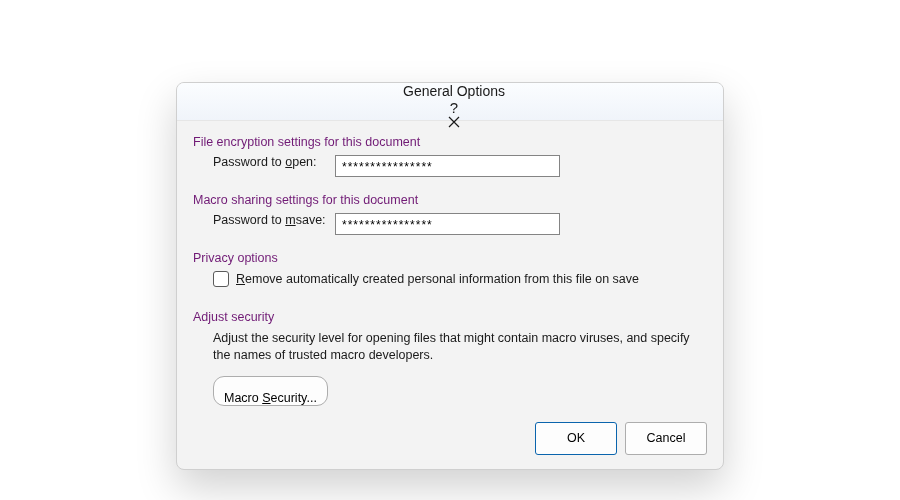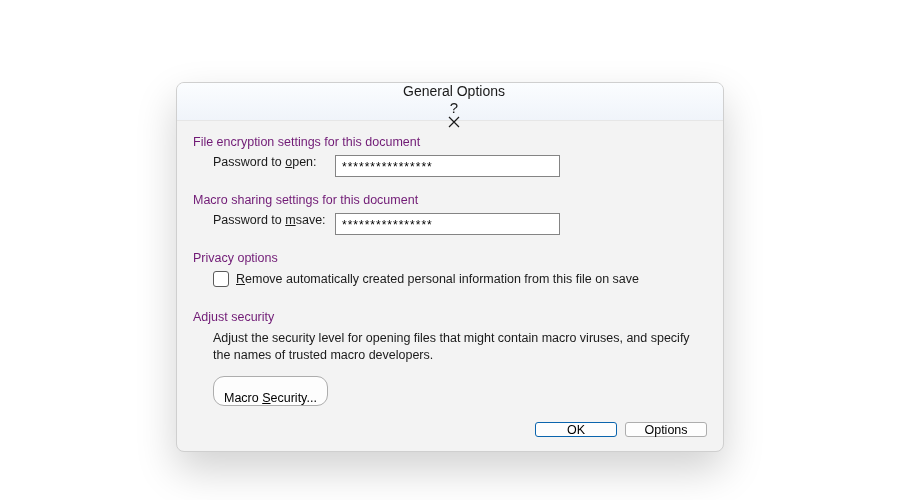--- a/index.html
+++ b/index.html
@@ -106,21 +106,21 @@
       font-size: 12.5px;
       white-space: nowrap;
     }
     .macro-btn .ul { text-decoration: underline; }
     .footer {
       display: flex; justify-content: flex-end;
       gap: 8px;
       margin-top: 16px;
     }
     .std-btn {
-      width: 82px; height: 15px;
+      width: 82px; height: 33px;
       border-radius: 3px;
       font-family: inherit;
       font-size: 12.5px;
       background: #fdfdfd;
       border: 1px solid #adadad;
     }
     .std-btn.primary { border: 1px solid #0a64ad; }
   </style>
 </head>
 <body>
@@ -166,18 +166,18 @@
     <div class="group-label">Adjust security</div>
     <div class="macro-row">
       <div class="macro-text">Adjust the security level for opening files that might contain macro viruses, and specify the names of trusted macro developers.</div>
       <button class="macro-btn">
         <span>Macro </span><span class="ul">S</span><span>ecurity...</span>
       </button>
     </div>
 
     <div class="footer">
       <button class="std-btn primary">OK</button>
-      <button class="std-btn">Options</button>
+      <button class="std-btn">Cancel</button>
     </div>
 
   </div>
 
 </div>
 
 </body></html>

